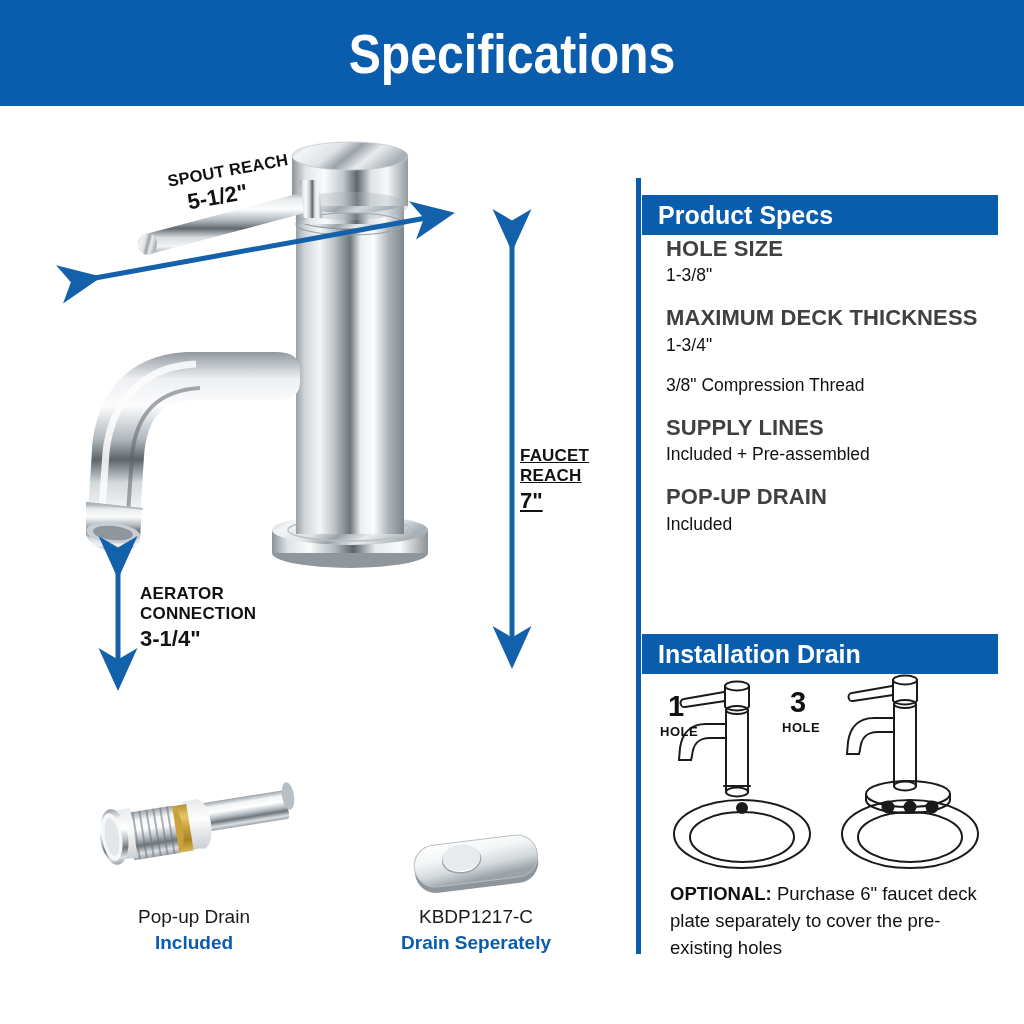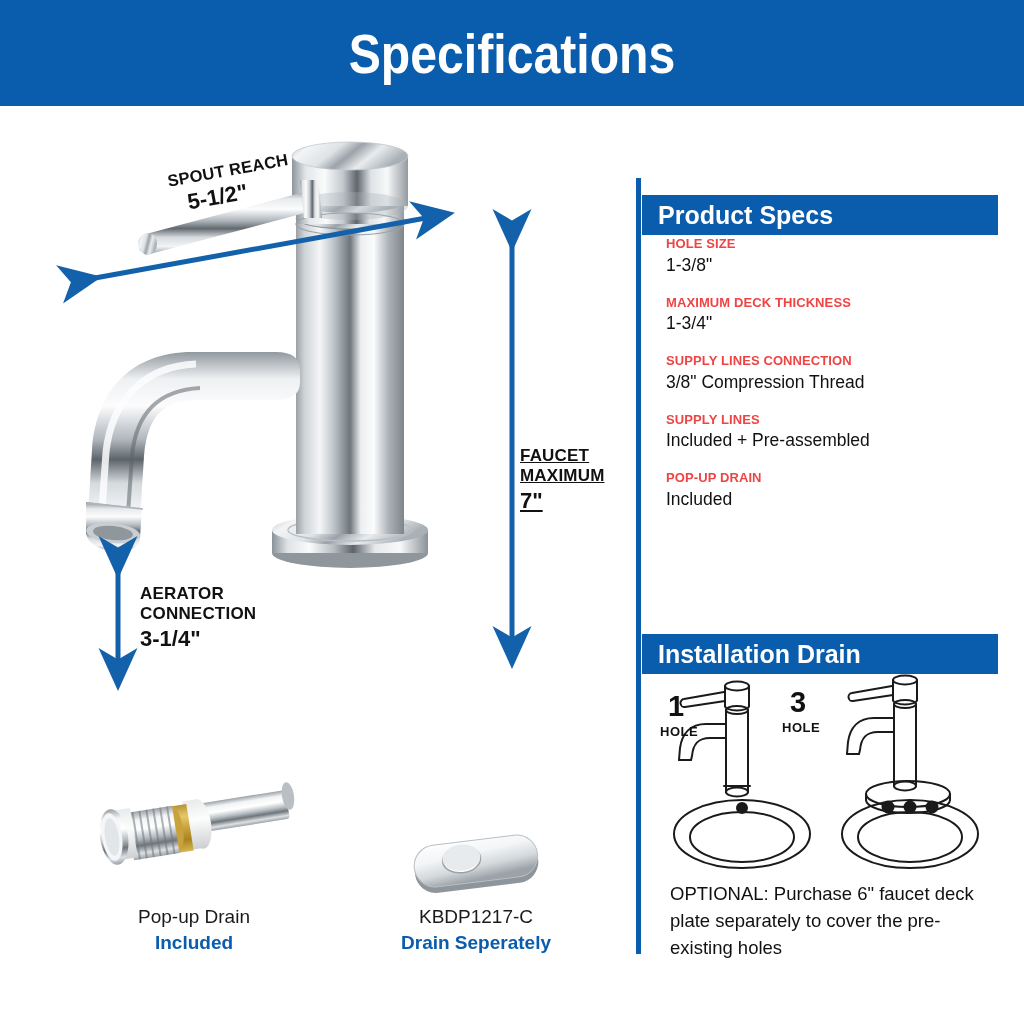--- a/index.html
+++ b/index.html
@@ -41,35 +41,35 @@
     font-weight:bold;font-size:25px;
     display:flex;align-items:center;
     padding-left:16px;box-sizing:border-box;
   }
   .sec1-head{top:2px;margin-top:15px;}
   .sec2-head{top:456px;}
 
   .spec-list{position:absolute;left:30px;top:58px;width:330px;}
   .spec-item{margin-bottom:19px;}
   .spec-label{
-    font-weight:bold;font-size:13px;color:#ef4444;
+    font-weight:bold;font-size:22px;color:#404040;
     letter-spacing:0.1px;line-height:1.2;
   }
   .spec-value{
     font-size:17.5px;color:#111;margin-top:3px;line-height:1.2;
   }
 
   
   .ig-body{position:absolute;left:6px;top:496px;width:356px;height:280px;}
   .ig-diagrams{position:absolute;left:18px;top:0px;width:338px;height:200px;}
   .ig-note{
     position:absolute;left:28px;top:206px;width:320px;
     font-size:18.5px;line-height:1.47;color:#111;
   }
-  .ig-note b{font-weight:normal;}
+  .ig-note b{font-weight:bold;}
 
   
   .diagram{position:absolute;left:0;top:106px;width:636px;height:918px;}
 
   .dim-text{position:absolute;color:#111;}
   .dim-name{font-weight:bold;font-size:17px;line-height:1.18;letter-spacing:0.2px;}
   .dim-val{font-weight:bold;font-size:22px;line-height:1.25;margin-top:1px;}
 
   
   #spout-reach-label{
@@ -231,21 +231,21 @@
       </svg>
     </div>
 
     <div class="dim-text" id="spout-reach-label">
       <div class="dim-name">SPOUT REACH</div>
       <div class="dim-val">5-1/2"</div>
     </div>
 
     <div class="dim-text" id="faucet-height-label">
       <div class="dim-name">FAUCET</div>
-      <div class="dim-name">MAXIMUM</div>
+      <div class="dim-name">REACH</div>
       <div class="dim-val">7"</div>
     </div>
 
     <div class="dim-text" id="aerator-label">
       <div class="dim-name">AERATOR</div>
       <div class="dim-name">CONNECTION</div>
       <div class="dim-val">3-1/4"</div>
     </div>
 
     <div class="svgwrap">
@@ -346,21 +346,20 @@
     <div class="spec-list">
       <div class="spec-item">
         <div class="spec-label">HOLE SIZE</div>
         <div class="spec-value">1-3/8"</div>
       </div>
       <div class="spec-item">
         <div class="spec-label">MAXIMUM DECK THICKNESS</div>
         <div class="spec-value">1-3/4"</div>
       </div>
       <div class="spec-item">
-        <div class="spec-label">SUPPLY LINES CONNECTION</div>
         <div class="spec-value">3/8" Compression Thread</div>
       </div>
       <div class="spec-item">
         <div class="spec-label">SUPPLY LINES</div>
         <div class="spec-value">Included + Pre-assembled</div>
       </div>
       <div class="spec-item">
         <div class="spec-label">POP-UP DRAIN</div>
         <div class="spec-value">Included</div>
       </div>

